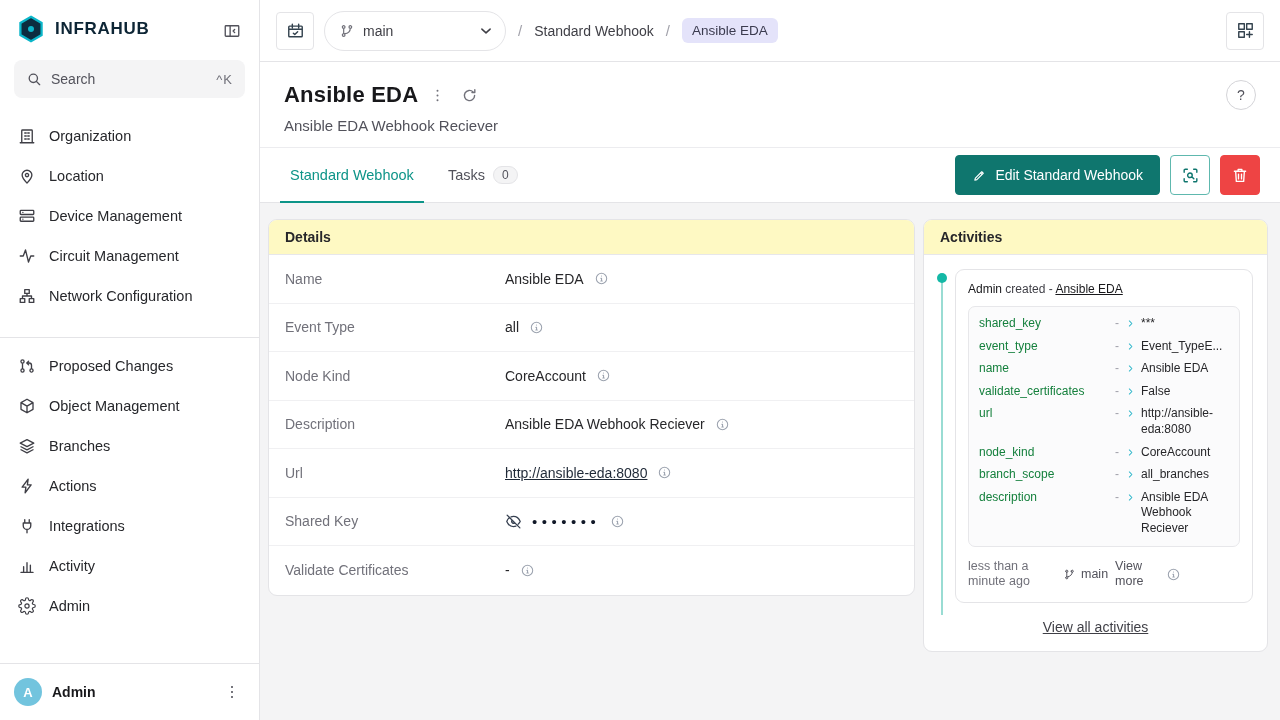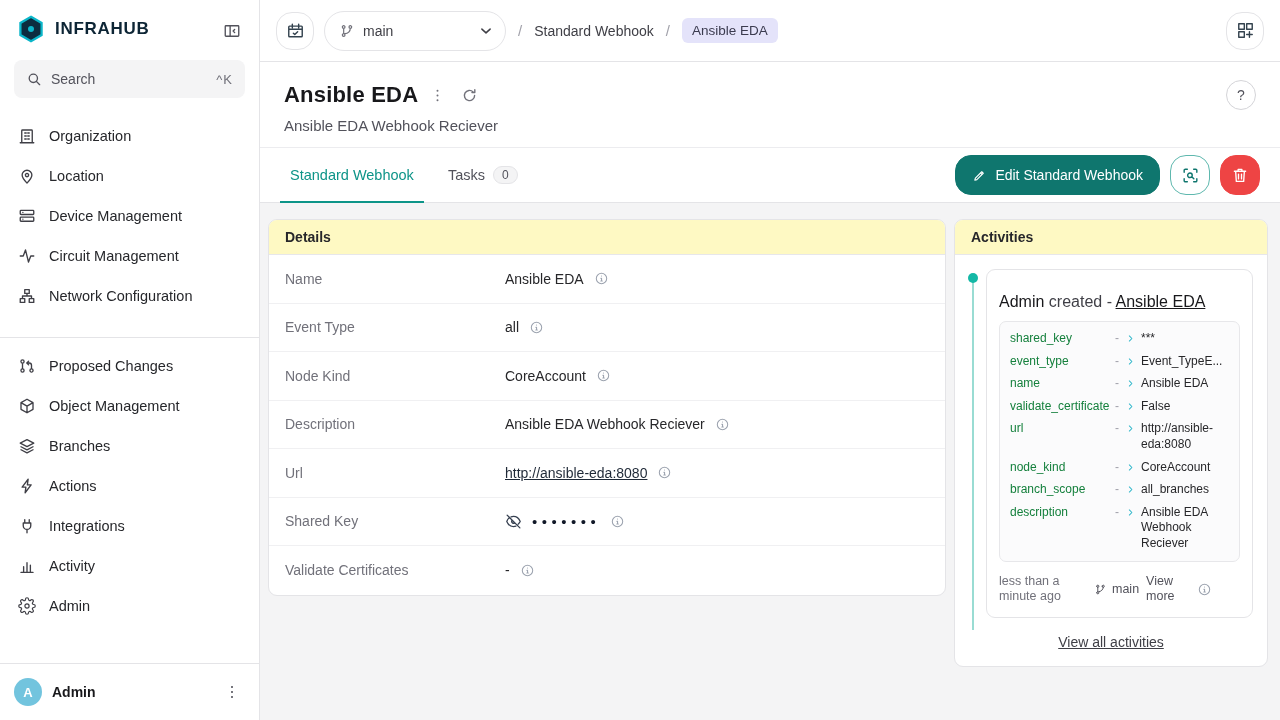--- a/index.html
+++ b/index.html
@@ -31,21 +31,21 @@
   .nav-item { display:flex; align-items:center; gap:13px; height:40px; padding:0 18px; font-size:14.5px; font-weight:500; color:#26272b; cursor:pointer; }
   .nav-item .nav-icon { display:inline-flex; }
   .nav-item .nav-icon svg { width:18px; height:18px; color:#3f3f46; }
   .user-row { margin-top:auto; border-top:1px solid #e4e4e7; display:flex; align-items:center; gap:10px; padding:14px; flex:none; }
   .avatar { width:28px; height:28px; border-radius:50%; background:#72c4de; color:#fff; display:flex; align-items:center; justify-content:center; font-size:13px; font-weight:700; }
   .user-name { flex:1; font-size:14px; font-weight:700; color:#18181b; }
 
   
   .main { flex:1; min-width:0; display:flex; flex-direction:column; background:#fff; }
   .topbar { height:62px; flex:none; display:flex; align-items:center; gap:10px; padding:0 16px; border-bottom:1px solid #e4e4e7; }
-  .btn { display:inline-flex; align-items:center; justify-content:center; gap:8px; border-radius:16px; border:1px solid transparent; cursor:pointer; font-family:inherit; font-size:14px; background:#fff; }
+  .btn { display:inline-flex; align-items:center; justify-content:center; gap:8px; border-radius:4px; border:1px solid transparent; cursor:pointer; font-family:inherit; font-size:14px; background:#fff; }
   .btn.square { width:38px; height:38px; padding:0; }
   .btn.outline { border-color:#e4e4e7; color:#33424e; }
   .btn.outline svg { width:19px; height:19px; }
   .branch-select { height:40px; width:182px; border:1px solid #e4e4e7; border-radius:20px; background:#fff; display:flex; align-items:center; gap:8px; padding:0 10px 0 14px; cursor:pointer; font-family:inherit; }
   .branch-select .ico svg { width:16px; height:16px; color:#71717a; }
   .branch-name { flex:1; text-align:left; font-size:14px; color:#3f3f46; }
   .branch-select .chev svg { width:18px; height:18px; color:#3f3f46; }
   .crumb-sep { color:#a1a1aa; font-size:15px; margin:0 2px; }
   .crumb { font-size:14px; color:#3f3f46; cursor:pointer; }
   .crumb-pill { font-size:13.5px; color:#3b3b4f; background:#e4e3fa; padding:5px 10px; border-radius:6px; }
@@ -66,41 +66,41 @@
   .btn.primary { background:#0f766e; border-color:#0f766e; color:#fff; height:40px; padding:0 16px; font-weight:500; margin-left:10px; }
   .btn.primary svg { width:15px; height:15px; }
   .btn.outline-teal { border-color:#5eb8ae; color:#0f766e; width:40px; height:40px; margin-left:10px; }
   .btn.outline-teal svg { width:19px; height:19px; }
   .btn.danger { background:#ee4444; border-color:#ee4444; color:#fff; width:40px; height:40px; margin-left:10px; }
   .btn.danger svg { width:18px; height:18px; }
 
   .content { flex:1; min-height:0; background:#f4f4f5; padding:16px 12px 16px 8px; display:flex; gap:8px; align-items:flex-start; overflow:hidden; }
   .card { background:#fff; border:1px solid #e4e4e7; border-radius:9px; overflow:hidden; }
   .details-card { flex:1; min-width:0; }
-  .activities-card { width:314px; flex:none; }
+  .activities-card { width:345px; flex:none; }
   .card-head { padding:9px 16px; font-size:14px; font-weight:700; color:#27272a; border-bottom:1px solid #e7e7ea; background:#fef9c3; }
 
   .detail-row { display:flex; align-items:center; padding:0 16px; min-height:48.5px; border-bottom:1px solid #f0f0f2; font-size:14px; }
   .detail-row:last-child { border-bottom:none; }
   .detail-label { width:220px; flex:none; color:#71717a; }
   .detail-value { display:flex; align-items:center; gap:10px; color:#27272a; min-width:0; }
   .info { margin-left:10px; color:#9ca3af; display:inline-flex; cursor:pointer; flex:none; }
   .info svg { width:15px; height:15px; }
   .badge-yellow { background:#fde68a; color:#6b4e0b; padding:4px 9px; border-radius:5px; font-size:13px; font-weight:500; }
   .link-value { text-decoration:underline; color:#1f2937; cursor:pointer; }
   .secret-dots { letter-spacing:4.5px; font-size:15px; color:#111827; }
   .eye { color:#374151; display:inline-flex; cursor:pointer; }
   .eye svg { width:17px; height:17px; }
 
   .act-body { padding:14px 14px 6px; }
   .timeline { position:relative; padding-left:17px; }
   .timeline::before { content:''; position:absolute; left:3px; top:10px; bottom:-12px; width:2px; background:#99dcd3; }
   .dot { position:absolute; left:-1px; top:4px; width:10px; height:10px; border-radius:50%; background:#14b8a6; z-index:1; }
   .entry { border:1px solid #e4e4e7; border-radius:9px; padding:12px; background:#fff; position:relative; }
-  .entry-title { font-size:16px; color:#3f3f46;margin-top:11px; }
+  .entry-title { font-size:12px; color:#3f3f46; }
   .entry-title .actor { color:#18181b; }
   .entry-title .obj { text-decoration:underline; color:#18181b; cursor:pointer; }
   .changes { margin-top:10px; border:1px solid #e7e7ea; background:#fbfbfc; border-radius:7px; padding:9px 10px;
     display:grid; grid-template-columns:minmax(0,1fr) 8px 12px 88px; column-gap:4px; row-gap:7px; font-size:12px; align-items:start; }
   .chg-key { color:#15803d; white-space:nowrap; overflow:hidden; }
   .chg-old { color:#a1a1aa; text-align:center; }
   .chg-arrow { color:#2ab5c9; display:flex; }
   .chg-arrow svg { width:11px; height:11px; margin-top:2px; }
   .chg-new { color:#27272a; line-height:1.3; word-break:break-word; }
   .entry-footer { margin-top:12px; display:flex; align-items:center; gap:7px; font-size:12.5px; color:#71717a; }

